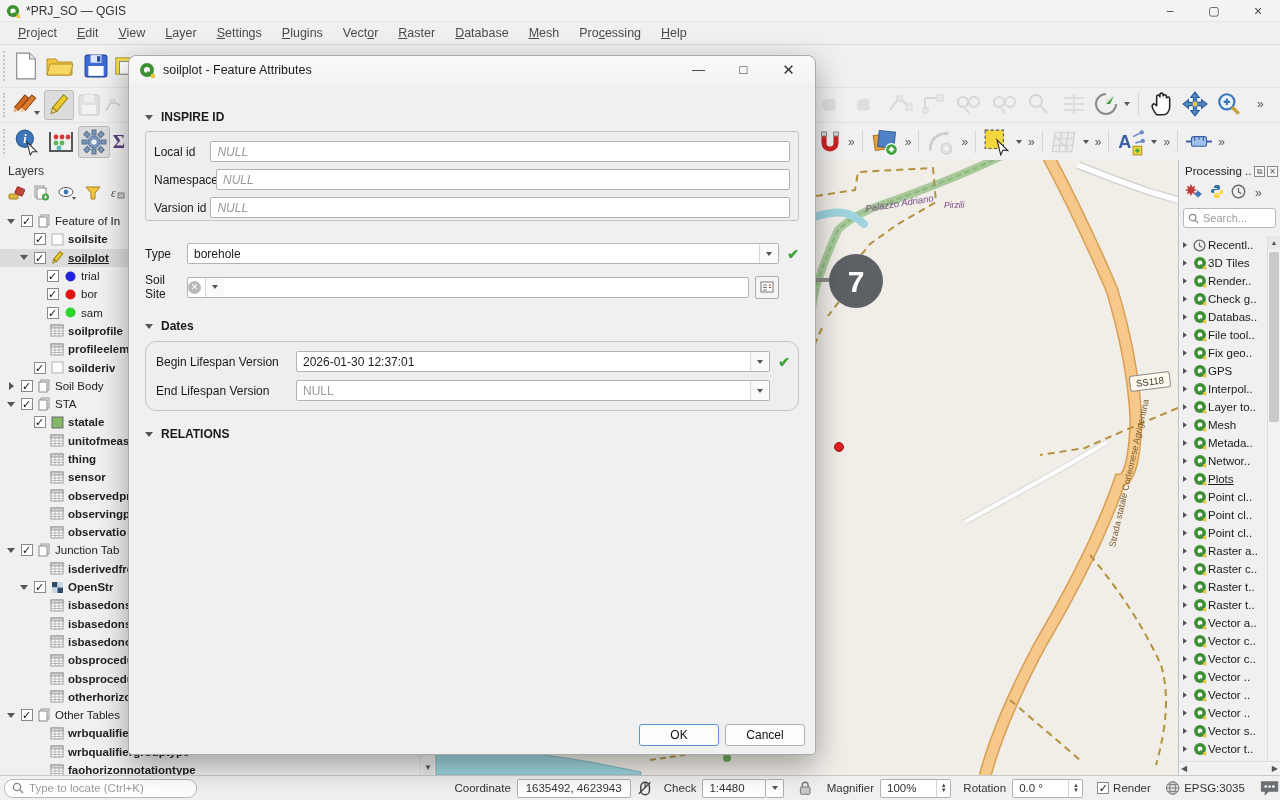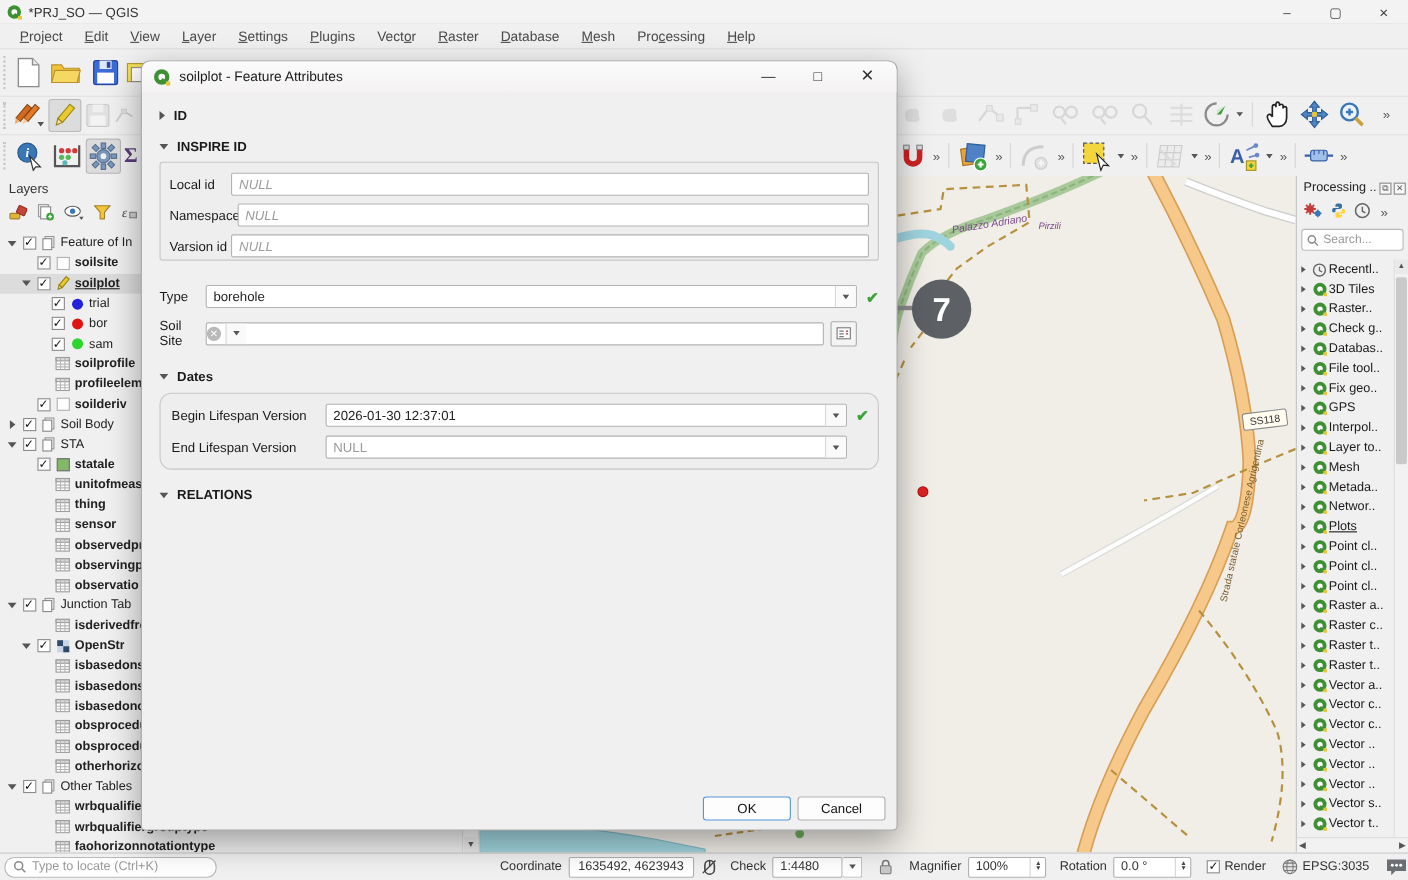--- a/index.html
+++ b/index.html
@@ -930,21 +930,21 @@
           <span class="tri-r" style="border-left-width:4px;border-top-width:3.5px;border-bottom-width:3.5px;"></span>
         </span>
         <span class="icslot">
           <svg width="14" height="14" viewBox="0 0 16 16">
             <circle cx="8" cy="8" r="6.8" fill="#3f8f34"></circle>
             <circle cx="8" cy="8" r="2.8" fill="#fff"></circle>
             <rect x="9" y="9" width="4.6" height="2.8" fill="#3f8f34" transform="rotate(45 9 9)"></rect>
             <rect x="11.6" y="11.6" width="3.6" height="3.6" fill="#e8c63a"></rect>
           </svg>
         </span>
-        <span class="plbl" style="overflow:hidden;">Raster..</span>
+        <span class="plbl" style="overflow:hidden;">Render..</span>
       </div>
       <div class="prow">
         <span class="slot">
           <span class="tri-r" style="border-left-width:4px;border-top-width:3.5px;border-bottom-width:3.5px;"></span>
         </span>
         <span class="icslot">
           <svg width="14" height="14" viewBox="0 0 16 16">
             <circle cx="8" cy="8" r="6.8" fill="#3f8f34"></circle>
             <circle cx="8" cy="8" r="2.8" fill="#fff"></circle>
             <rect x="9" y="9" width="4.6" height="2.8" fill="#3f8f34" transform="rotate(45 9 9)"></rect>
@@ -1324,24 +1324,20 @@
       </svg>
     <span class="dtitle">soilplot - Feature Attributes</span>
     <div id="dialog-controls">
       <span>—</span>
       <span>□</span>
       <span style="font-size:15px;">✕</span>
     </div>
   </div>
   <div id="dialog-body">
 
-    <div class="sect-head" style="margin-top:2px;">
-      <span class="tri-r"></span>
-      <span>ID</span>
-    </div>
 
     <div class="sect-head" style="margin-top:14px;">
       <span class="tri-d"></span>
       <span>INSPIRE ID</span>
     </div>
     <div class="gbox" style="margin-top:7px;height:90px;padding:9px 8px 0 8px;">
       <div class="frow" style="margin-bottom:7px;">
         <div class="flabel" style="width:62px;">Local id</div>
         <input class="txt" type="text" placeholder="NULL" style="">
       </div>

